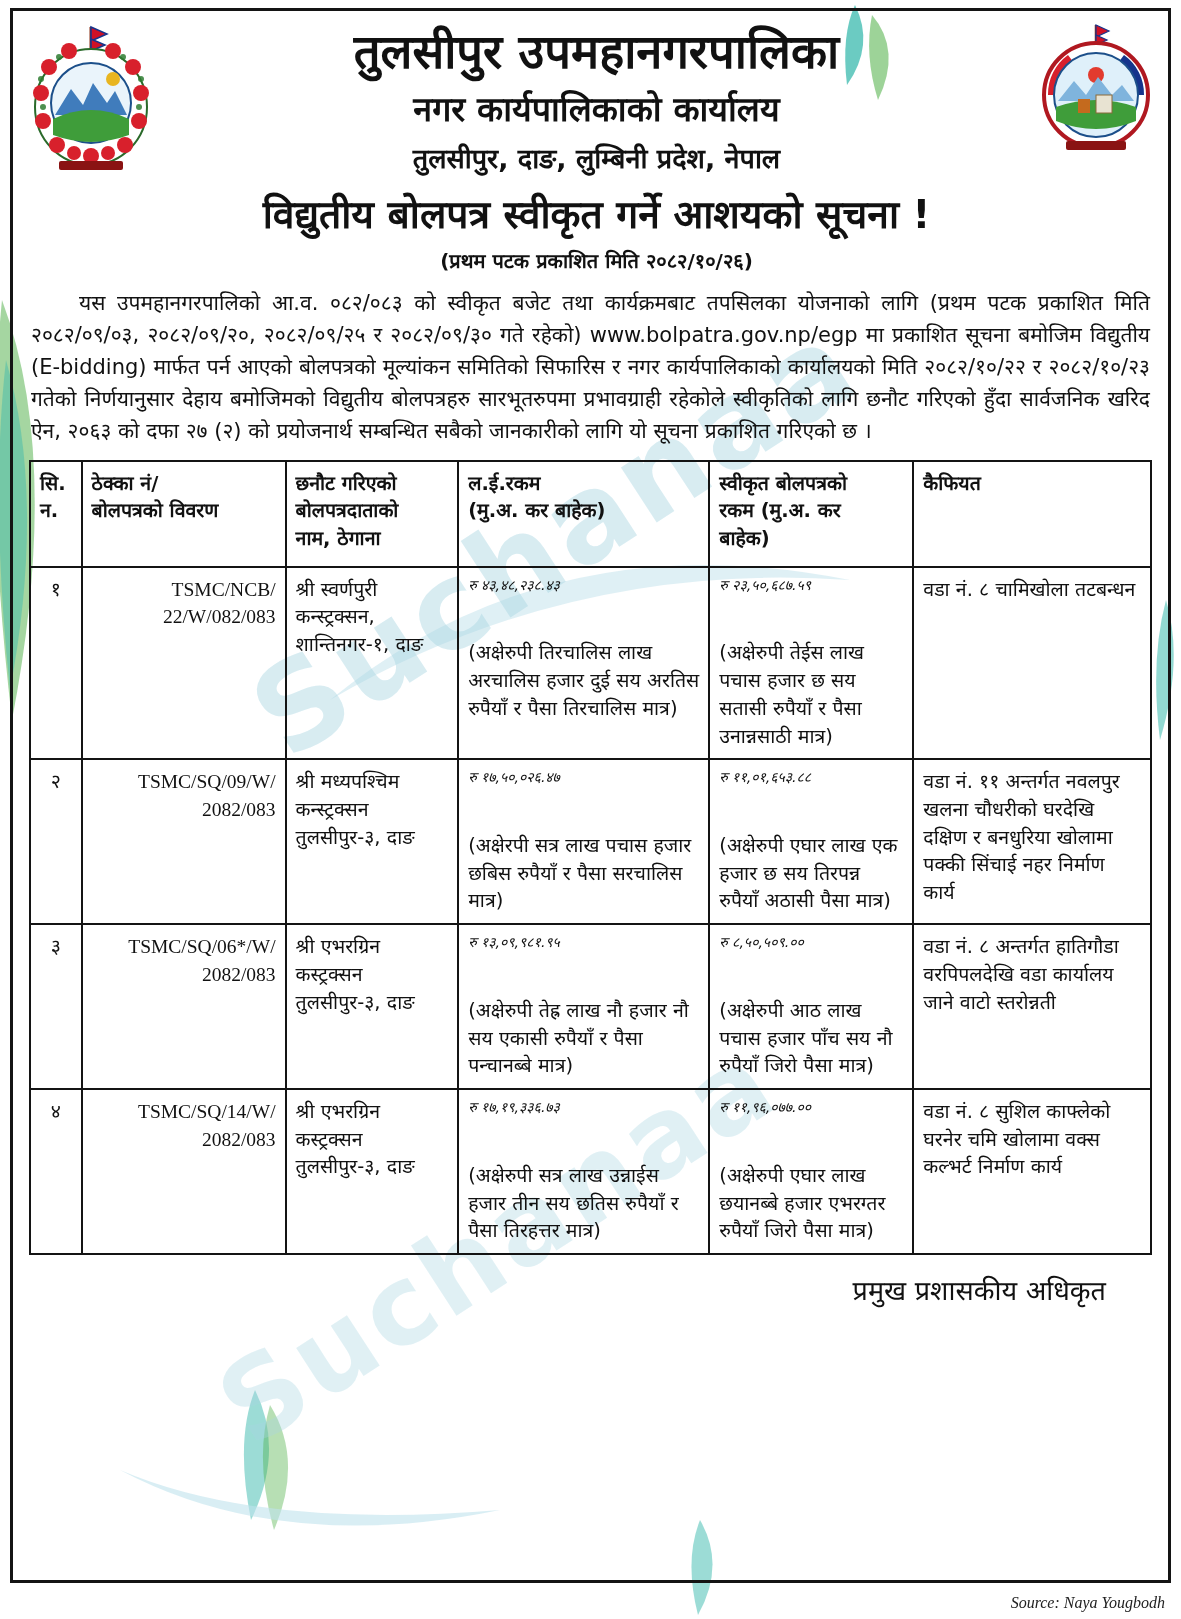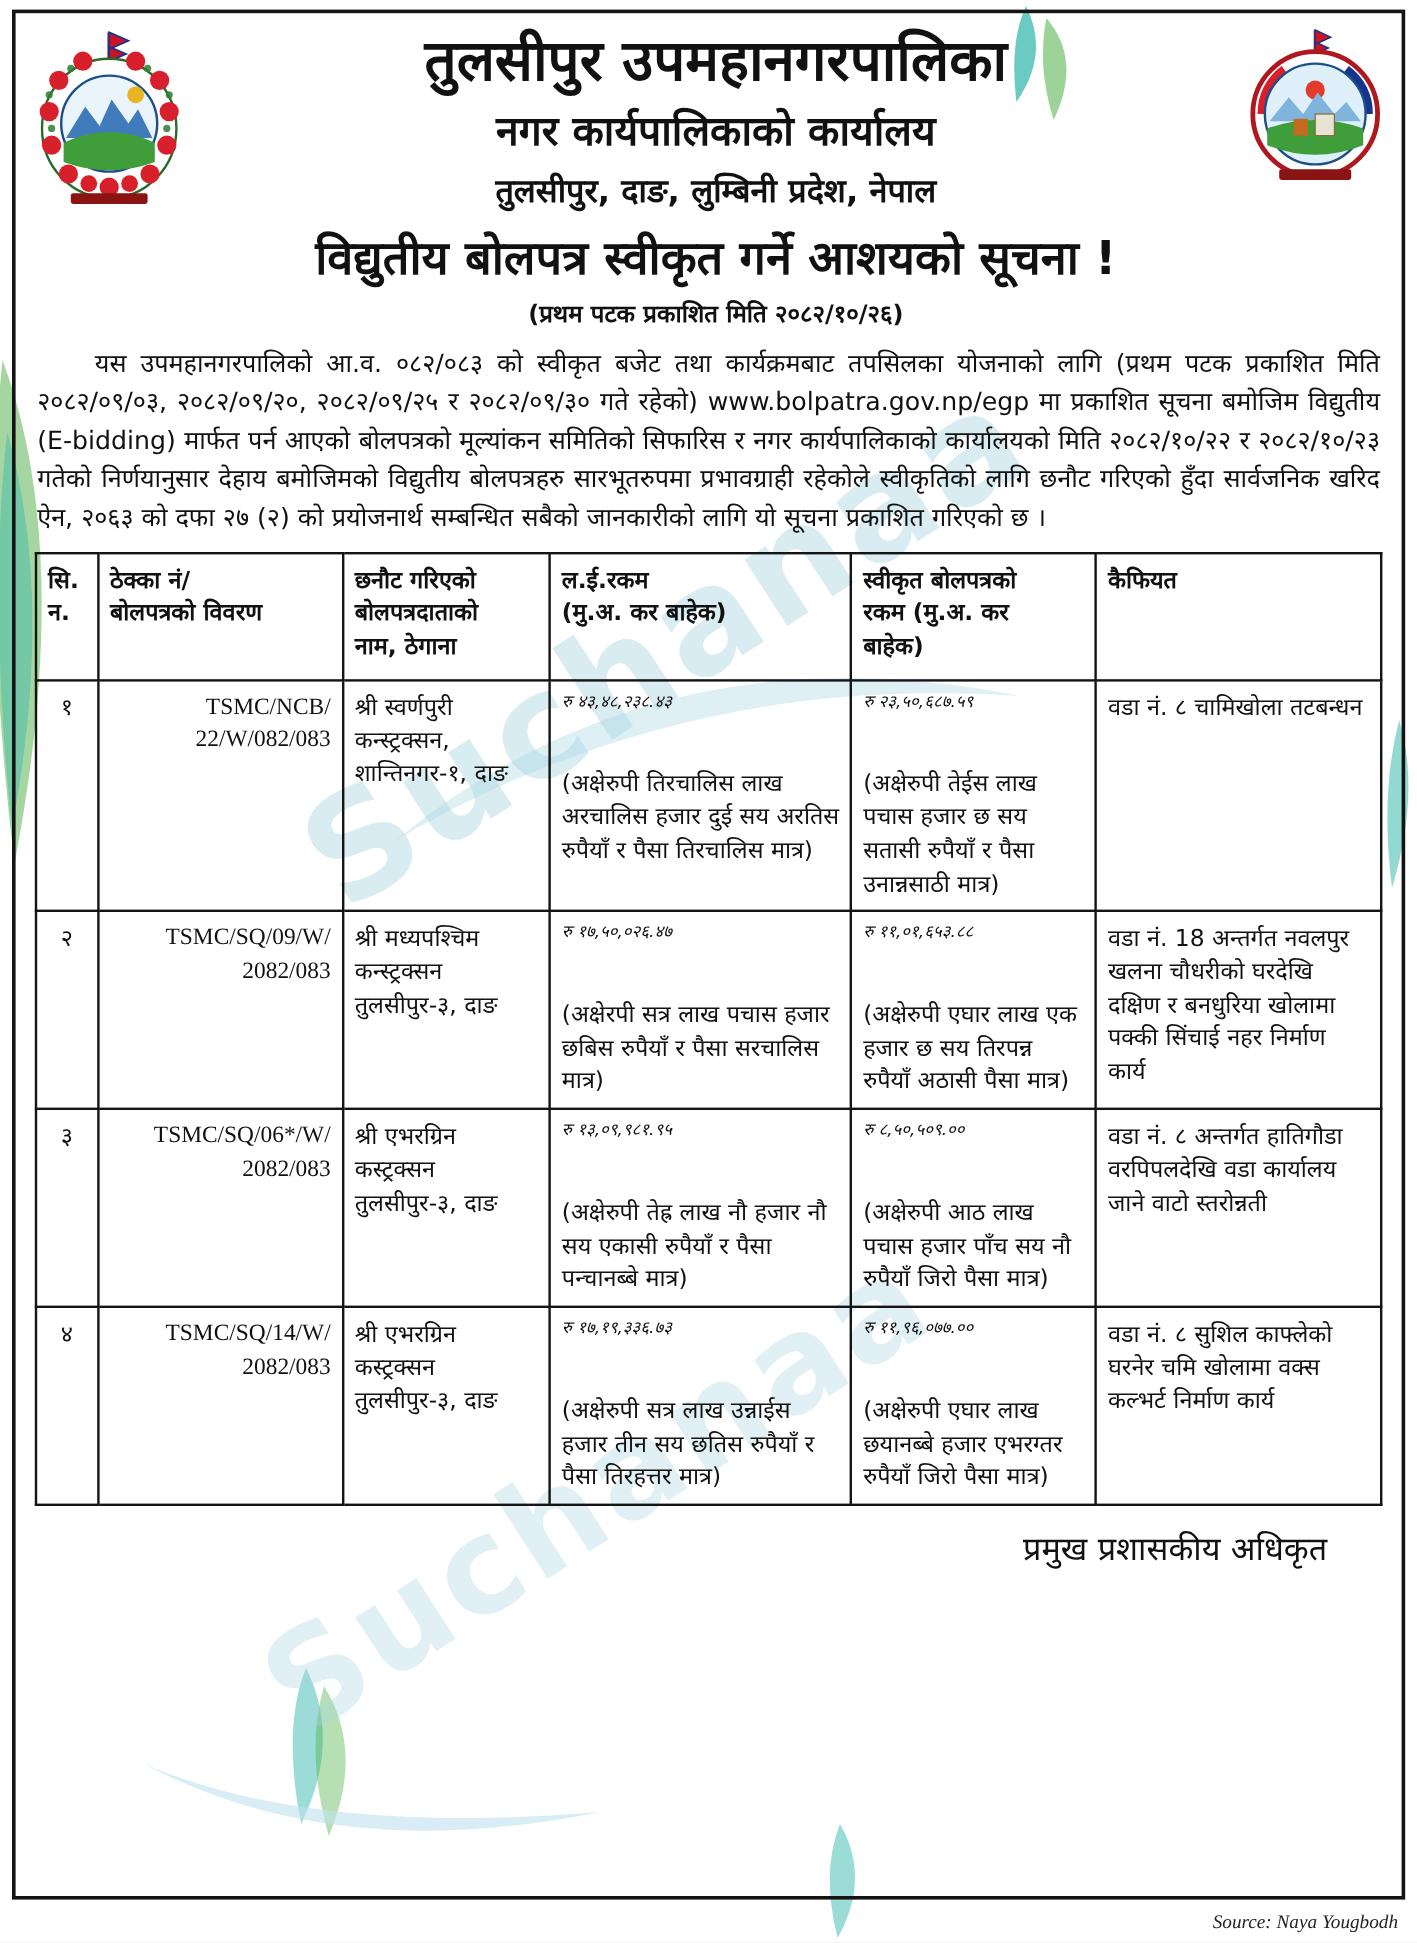--- a/index.html
+++ b/index.html
@@ -229,21 +229,21 @@
 2082/083</td>
           <td>श्री मध्यपश्चिम कन्स्ट्रक्सन तुलसीपुर-३, दाङ</td>
           <td>
             <div class="amt">रु १७,५०,०२६.४७</div>
             <div class="amt-words">(अक्षेरपी सत्र लाख पचास हजार छबिस रुपैयाँ र पैसा सरचालिस मात्र)</div>
           </td>
           <td>
             <div class="amt">रु ११,०१,६५३.८८</div>
             <div class="amt-words">(अक्षेरुपी एघार लाख एक हजार छ सय तिरपन्न रुपैयाँ अठासी पैसा मात्र)</div>
           </td>
-          <td>वडा नं. 18 अन्तर्गत नवलपुर खलना चौधरीको घरदेखि दक्षिण र बनधुरिया खोलामा पक्की सिंचाई नहर निर्माण कार्य</td>
+          <td>वडा नं. ११ अन्तर्गत नवलपुर खलना चौधरीको घरदेखि दक्षिण र बनधुरिया खोलामा पक्की सिंचाई नहर निर्माण कार्य</td>
         </tr>
         <tr>
           <td class="sn">३</td>
           <td class="contract">TSMC/SQ/06*/W/
 2082/083</td>
           <td>श्री एभरग्रिन कस्ट्रक्सन तुलसीपुर-३, दाङ</td>
           <td>
             <div class="amt">रु १३,०९,९८१.९५</div>
             <div class="amt-words">(अक्षेरुपी तेह्र लाख नौ हजार नौ सय एकासी रुपैयाँ र पैसा पन्चानब्बे मात्र)</div>
           </td>

